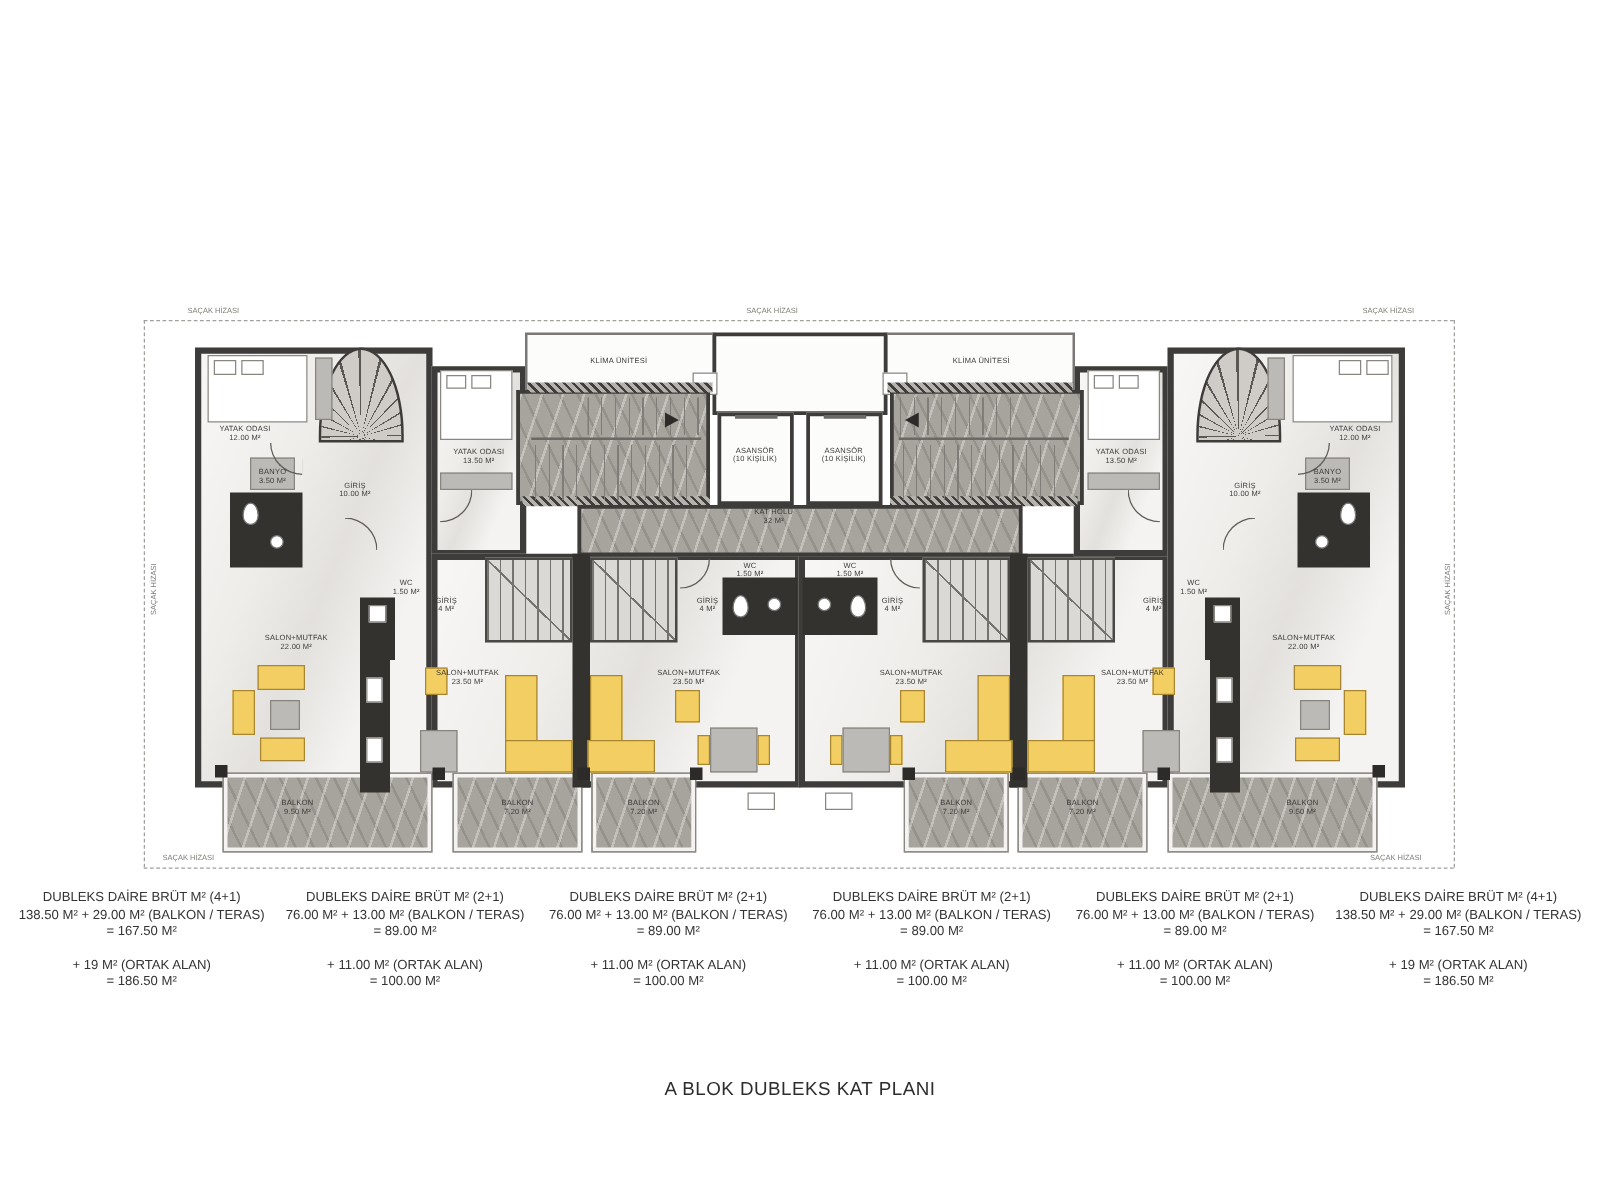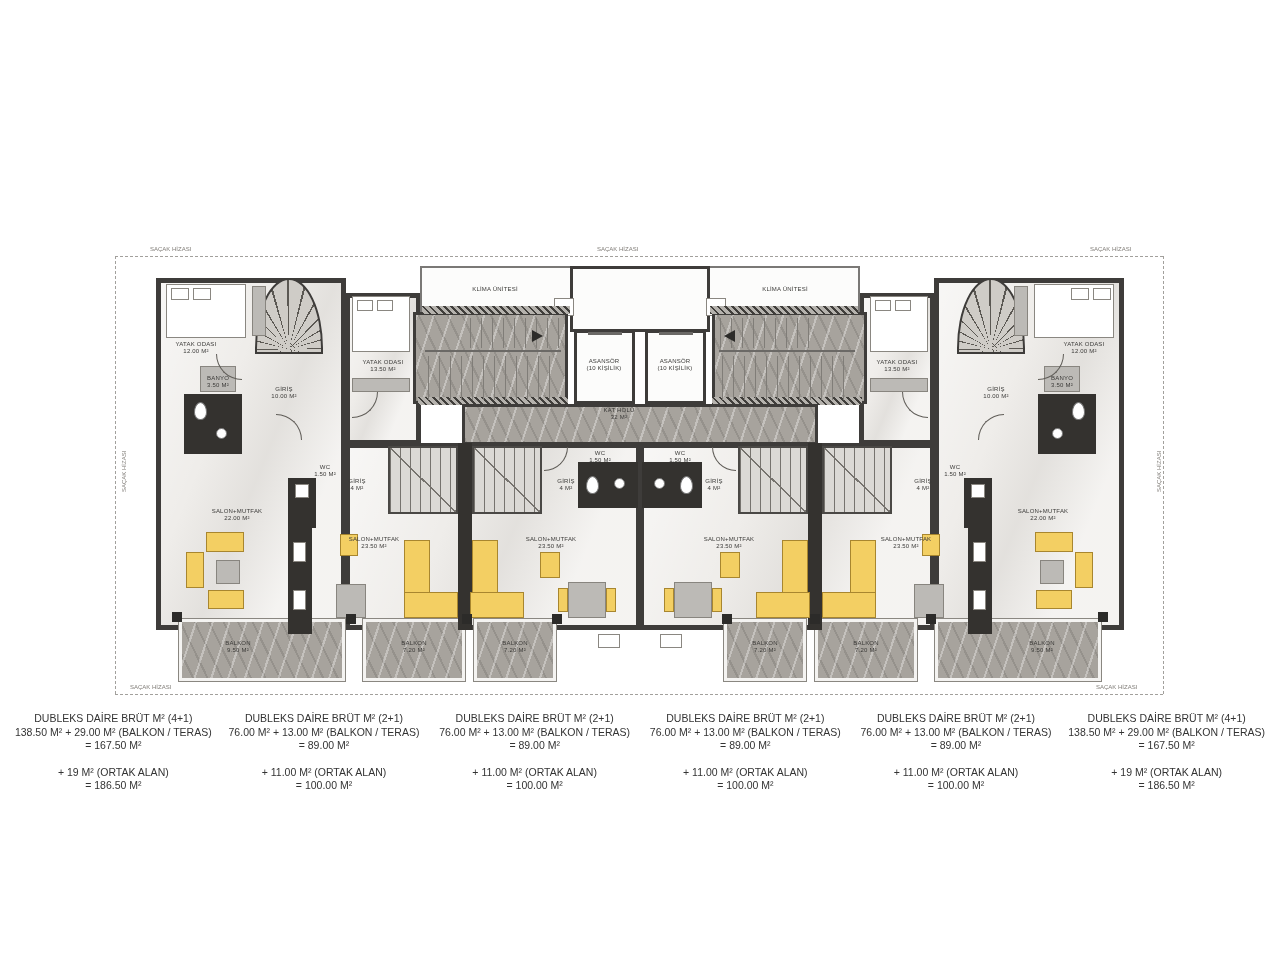--- a/index.html
+++ b/index.html
@@ -391,13 +391,14 @@
       <div>
         <div>DUBLEKS DAİRE BRÜT M² (4+1)</div>
         <div>138.50 M² + 29.00 M² (BALKON / TERAS)</div>
         <div>= 167.50 M²</div>
         <div class="leg-gap"></div>
         <div>+ 19 M² (ORTAK ALAN)</div>
         <div>= 186.50 M²</div>
       </div>
     </div>
 
+  <div id="plan-title">A BLOK DUBLEKS KAT PLANI</div>
 </div>
 
 </body></html>

